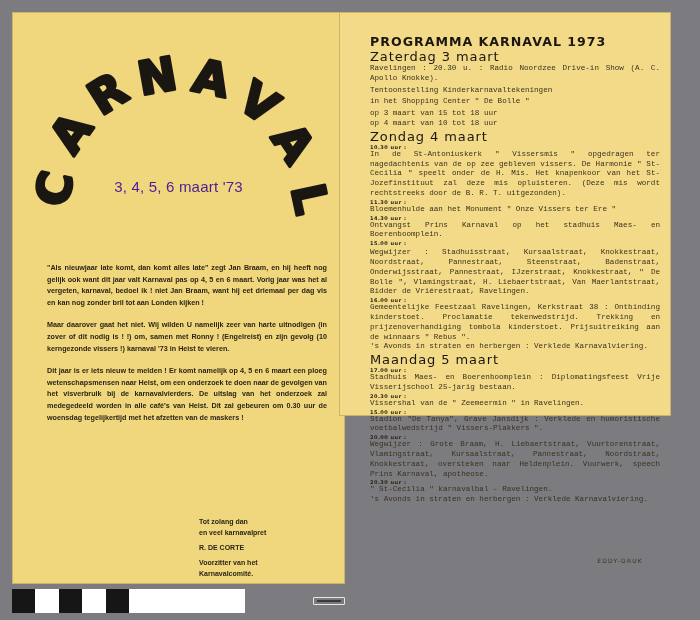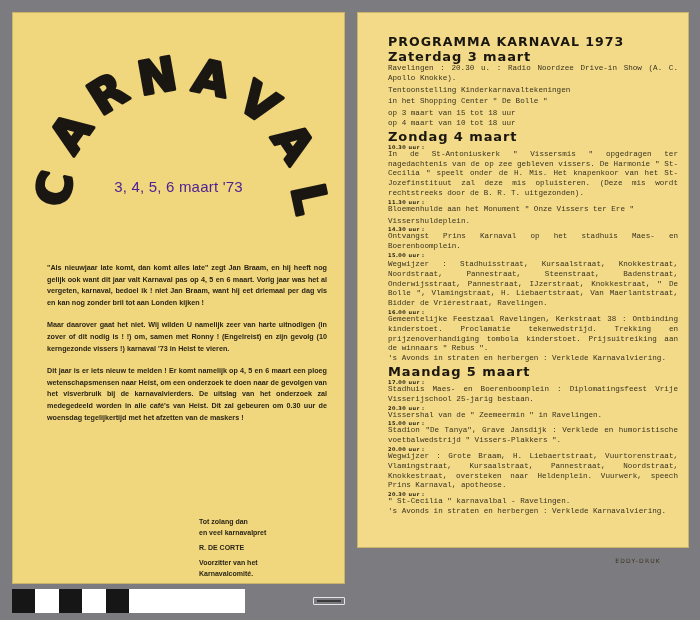--- a/index.html
+++ b/index.html
@@ -9,21 +9,21 @@
     position:relative;
     font-family: "Liberation Sans", sans-serif;
     color:#1d1a12;
   }
   .page {
     position:absolute; top:12px;
     background:#f1d77f;
     box-shadow: 0 0 0 1px #c9b469 inset;
   }
   #left-page { left:12px; width:333px; height:572px; background:#f0d67c; }
-  #right-page { left:357px; width:332px; height:536px; background:#f2da88; }
+  #right-page { left:339px; width:332px; height:404px; background:#f2da88; }
 
   
   .arc-title { position:absolute; left:0; top:0; width:333px; height:230px; }
   .arc-title svg { width:100%; height:100%; }
   .dates {
     position:absolute; left:0; width:333px; top:166px; text-align:center;
     font-size:15px; color:#4c1d95; letter-spacing:0.2px;
   }
   .letter-body {
     position:absolute; left:35px; top:250px; width:280px;
@@ -42,21 +42,21 @@
   .prog {
     position:absolute; left:31px; top:22px; width:290px;
     font-family: "Liberation Serif", serif;
     font-size:7.6px; line-height:9.8px; color:#3a331f;
   }
   .prog h1 {
     margin:0; font-family:"DejaVu Sans", sans-serif; font-weight:bold;
     font-size:12.6px; letter-spacing:1px; line-height:15px; color:#1b1710;
   }
   .prog h2 {
-    margin:1px 0 0 0; font-family:"DejaVu Sans", sans-serif; font-weight:bold;
+    margin:1px 0 0 0; font-family:"DejaVu Sans", sans-serif; font-weight:normal;
     font-size:13px; letter-spacing:0.9px; line-height:14px; color:#1b1710;
   }
   .prog .time {
     font-family:"DejaVu Sans", sans-serif; font-weight:bold;
     font-size:5px; line-height:6px; letter-spacing:0.5px; color:#2a2414;
   }
   .prog .line { margin:0; text-align:justify;font-family:Liberation Mono, monospace; }
   .prog .mt { margin-top:2px; }
   .printer {
     position:absolute; right:28px; top:545px;
@@ -119,21 +119,20 @@
     <div class="line mt">Tentoonstelling Kinderkarnavaltekeningen</div>
     <div class="line mt">in het Shopping Center " De Bolle "</div>
     <div class="line mt">op 3 maart van 15 tot 18 uur</div>
     <div class="line">op 4 maart van 10 tot 18 uur</div>
 
     <h2>Zondag 4 maart</h2>
     <div class="time">10.30 uur :</div>
     <div class="line">In de St-Antoniuskerk " Vissersmis " opgedragen ter nagedachtenis van de op zee gebleven vissers. De Harmonie " St-Cecilia " speelt onder de H. Mis. Het knapenkoor van het St-Jozefinstituut zal deze mis opluisteren. (Deze mis wordt rechtstreeks door de B. R. T. uitgezonden).</div>
     <div class="time">11.30 uur :</div>
     <div class="line">Bloemenhulde aan het Monument " Onze Vissers ter Ere "</div>
-    <div class="line mt">Vissershuldeplein.</div>
     <div class="time">14.30 uur :</div>
     <div class="line">Ontvangst Prins Karnaval op het stadhuis Maes- en Boerenboomplein.</div>
     <div class="time">15.00 uur :</div>
     <div class="line mt">Wegwijzer : Stadhuisstraat, Kursaalstraat, Knokkestraat, Noordstraat, Pannestraat, Steenstraat, Badenstraat, Onderwijsstraat, Pannestraat, IJzerstraat, Knokkestraat, " De Bolle ", Vlamingstraat, H. Liebaertstraat, Van Maerlantstraat, Bidder de Vriérestraat, Ravelingen.</div>
     <div class="time">16.00 uur :</div>
     <div class="line">Gemeentelijke Feestzaal Ravelingen, Kerkstraat 38 : Ontbinding kinderstoet. Proclamatie tekenwedstrijd. Trekking en prijzenoverhandiging tombola kinderstoet. Prijsuitreiking aan de winnaars " Rebus ".</div>
     <div class="line">'s Avonds in straten en herbergen : Verklede Karnavalviering.</div>
 
     <h2>Maandag 5 maart</h2>
     <div class="time">17.00 uur :</div>

